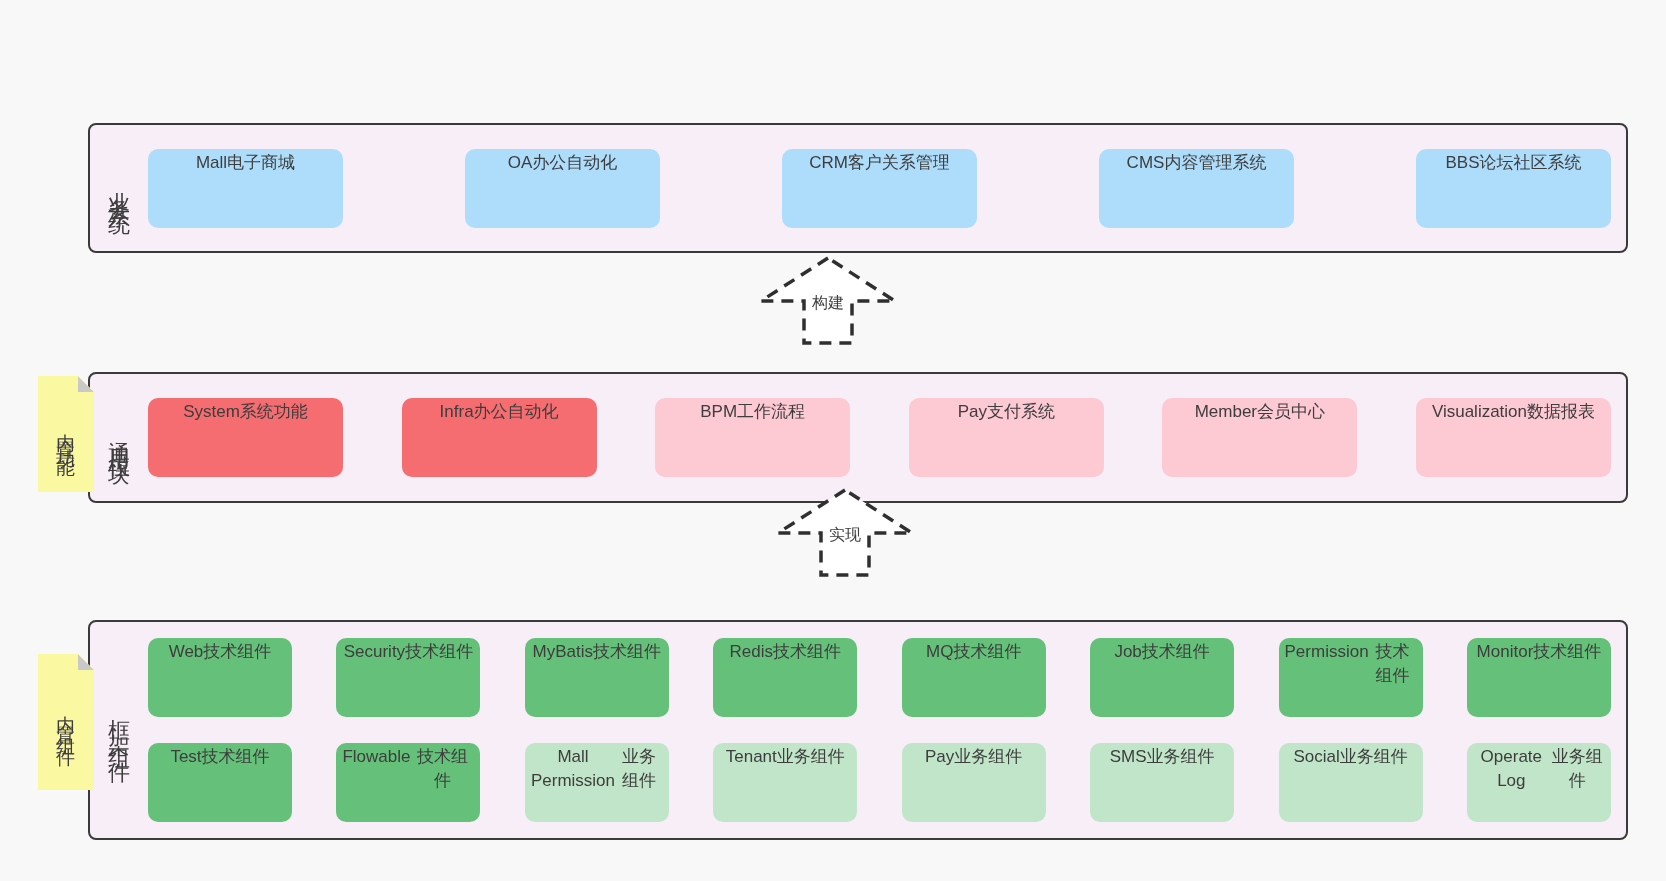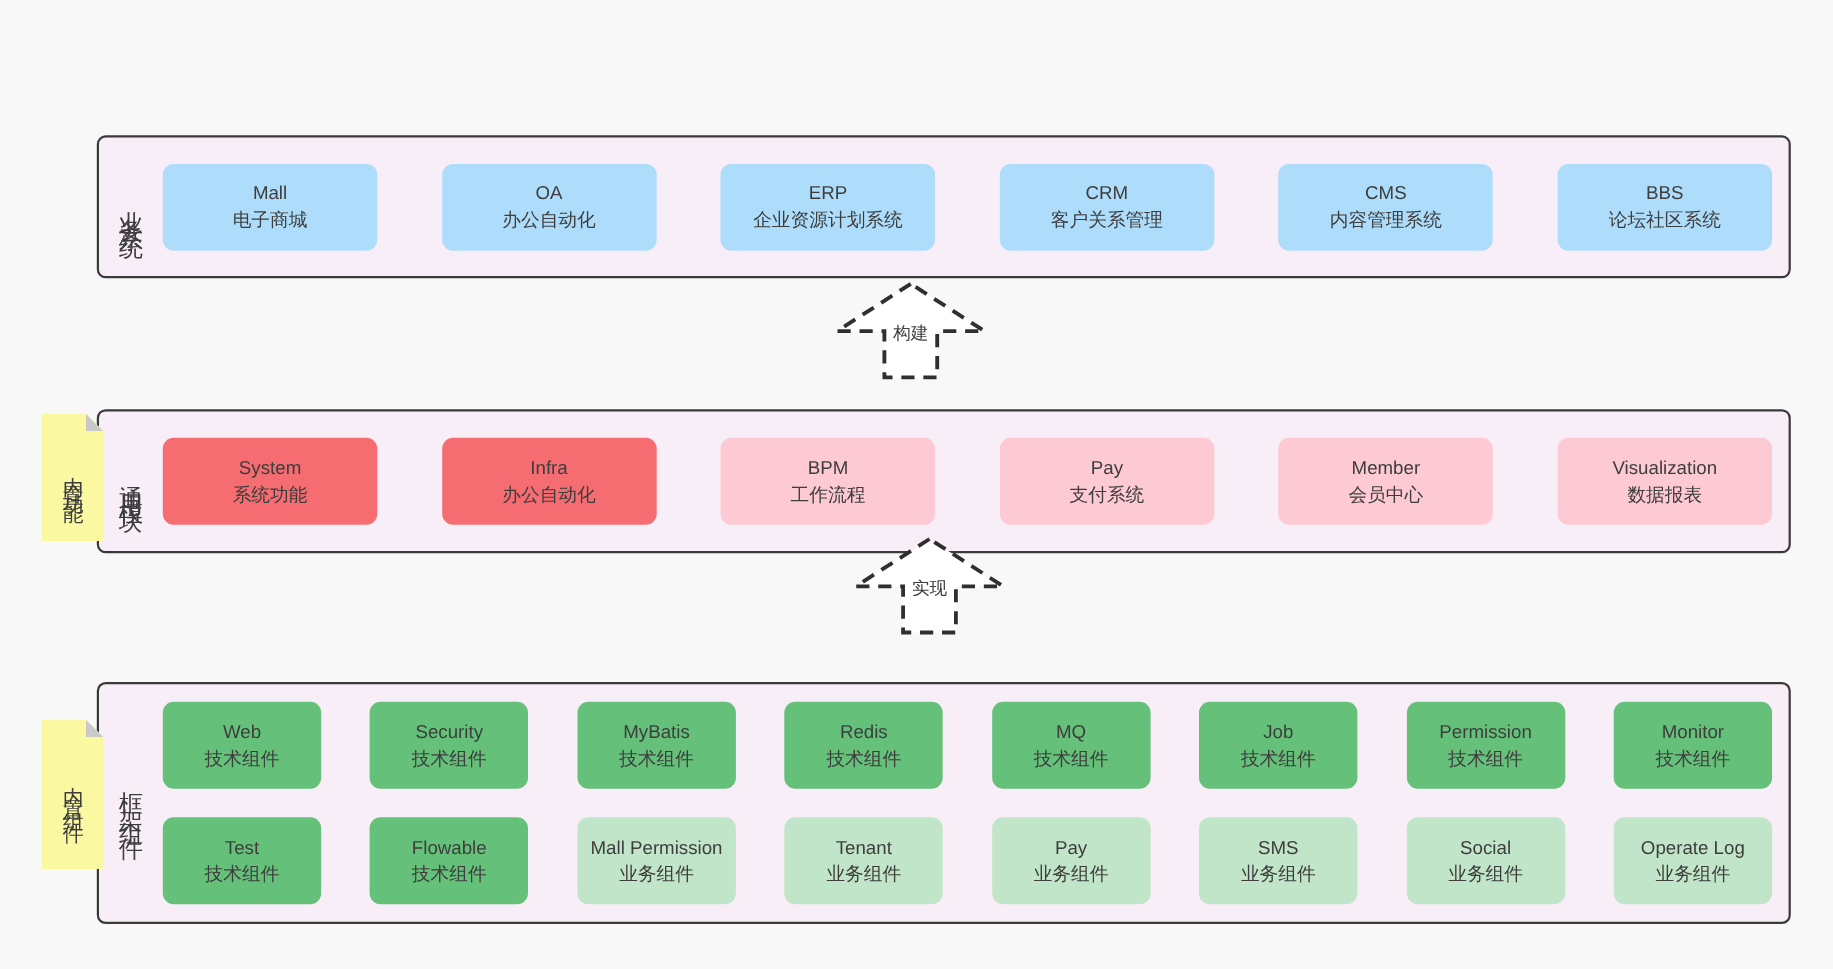--- a/index.html
+++ b/index.html
@@ -24,21 +24,21 @@
   .v-label{
     flex:0 0 58px;display:flex;align-items:center;justify-content:center;
     font-size:22px;color:var(--text);
   }
   .v-label span{writing-mode:vertical-rl;text-orientation:upright;letter-spacing:7px;line-height:1;}
   .panel.tall .v-label span{letter-spacing:14px;}
   .boxes{flex:1;display:flex;justify-content:space-between;padding-right:15px;}
   .rows-wrap{flex:1;display:flex;flex-direction:column;gap:26px;padding-right:15px;}
   .rows-wrap .boxes{padding-right:0;}
   .box{
-    height:79px;border-radius:10px;display:flex;flex-direction:column;
+    height:79px;border-radius:10px;display:flex;flex-direction:row;
     justify-content:center;text-align:center;
     font-size:17px;line-height:1.4;color:var(--text);padding:2px 6px;
   }
   .cols-6 .box{width:195px;}
   .cols-8 .box{width:144px;}
   .box.blue{background:var(--blue,#aeddfb);}
   .box.red{background:var(--red,#f56c71);}
   .box.pink{background:var(--pink,#fdc9d3);}
   .box.green{background:var(--green,#65c17a);}
   .box.light-green{background:var(--light-green,#c1e5c8);}
@@ -77,24 +77,20 @@
     <div class="boxes">
       <div class="box blue">
         <span>Mall</span>
         <span>电子商城</span>
       </div>
       <div class="box blue">
         <span>OA</span>
         <span>办公自动化</span>
       </div>
       <div class="box blue">
-        <span>ERP</span>
-        <span>企业资源计划系统</span>
-      </div>
-      <div class="box blue">
         <span>CRM</span>
         <span>客户关系管理</span>
       </div>
       <div class="box blue">
         <span>CMS</span>
         <span>内容管理系统</span>
       </div>
       <div class="box blue">
         <span>BBS</span>
         <span>论坛社区系统</span>

